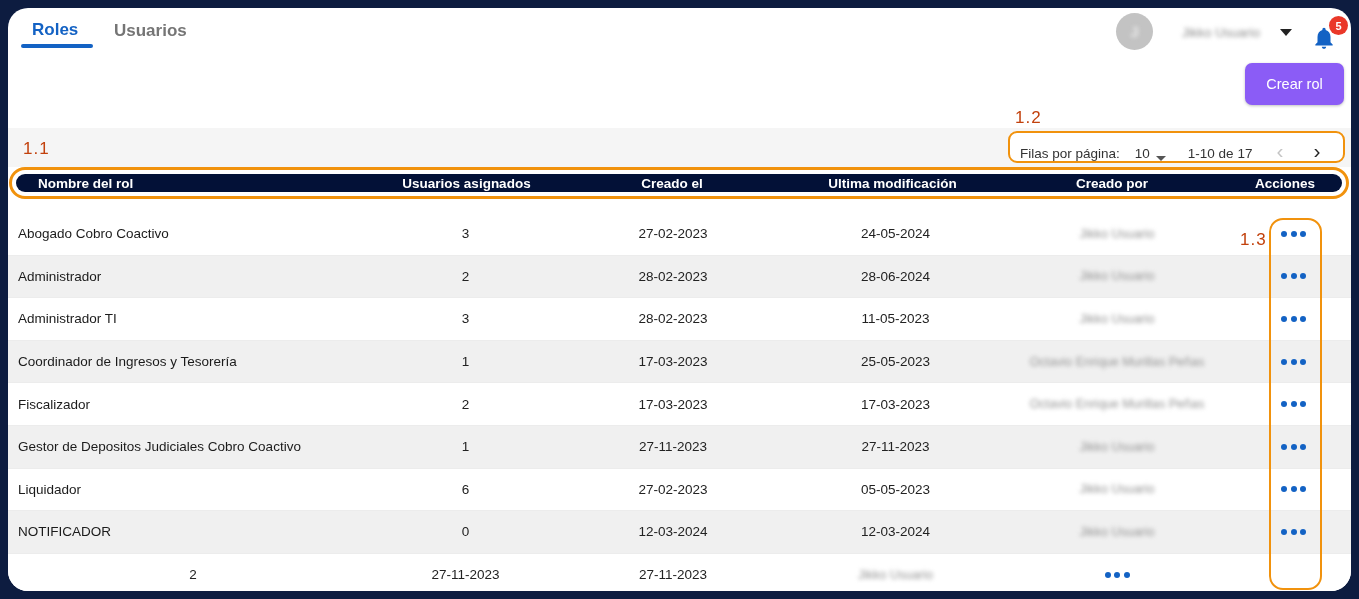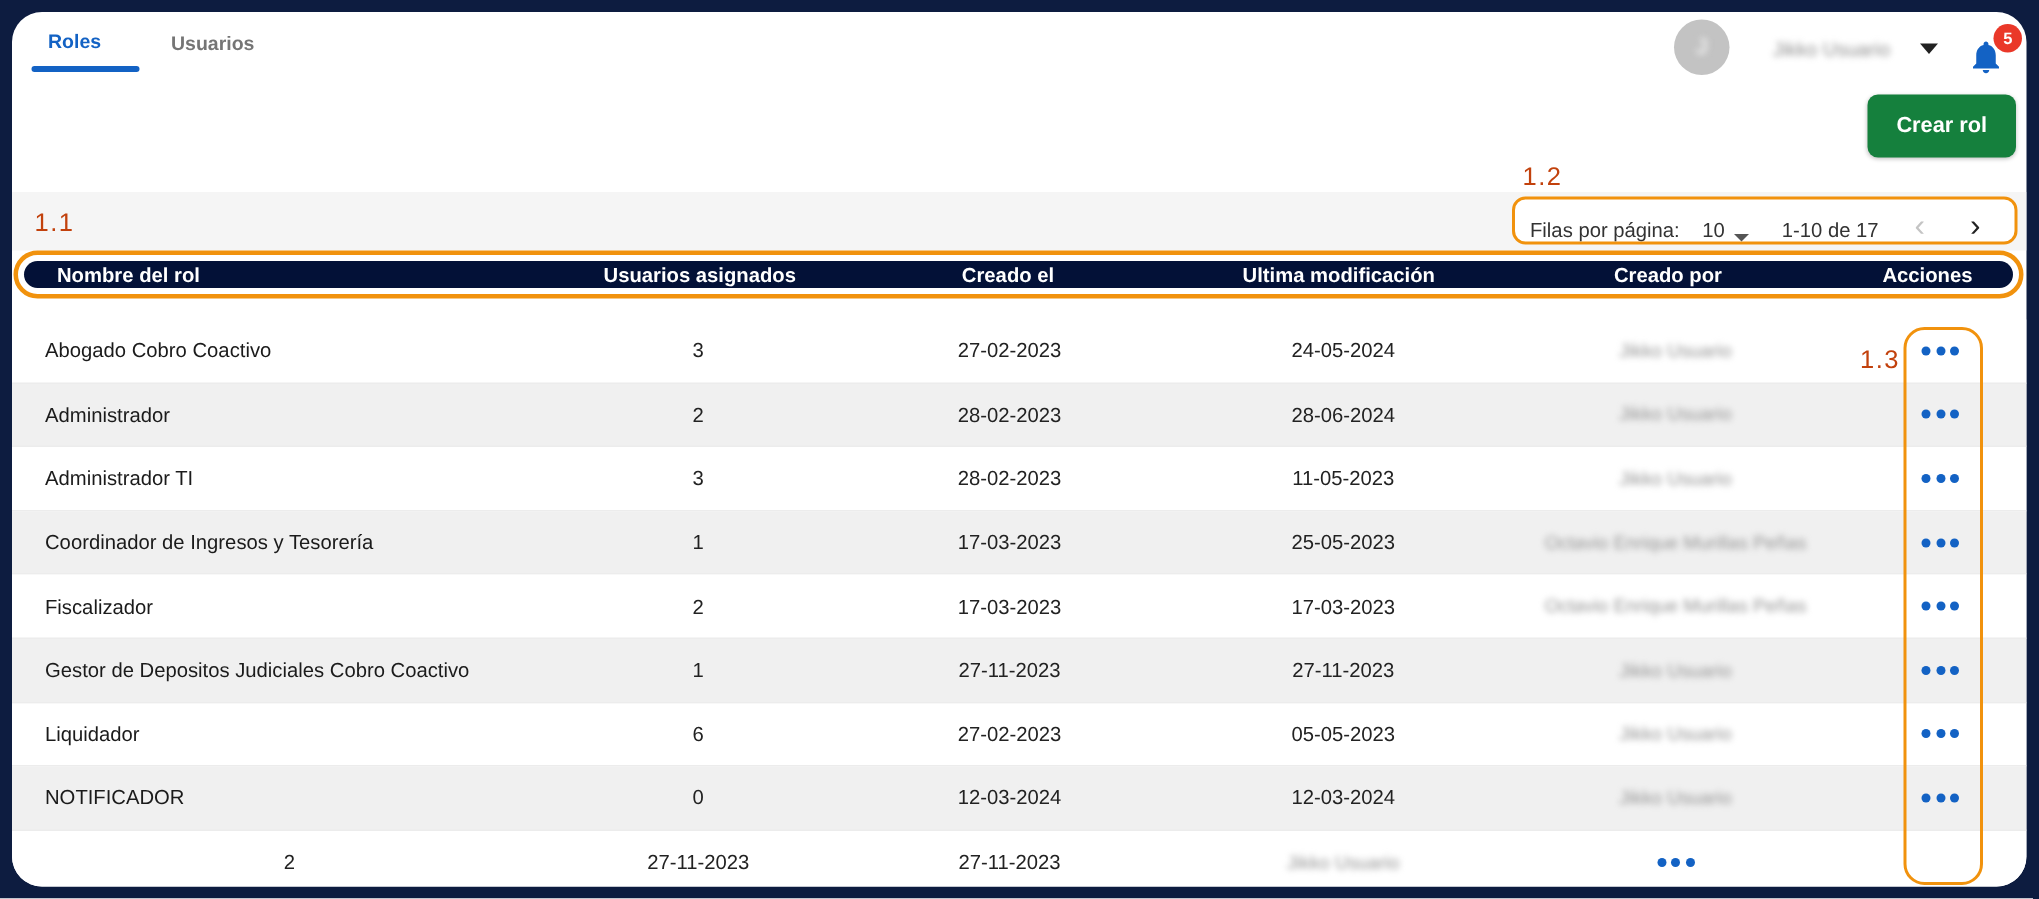--- a/index.html
+++ b/index.html
@@ -3,34 +3,34 @@
 <meta charset="utf-8">
 <style>
   * { margin:0; padding:0; box-sizing:border-box; }
   html,body { width:1359px; height:599px; }
   body { font-family:"Liberation Sans", sans-serif; }
 
   .frame { position:relative; width:1359px; height:599px; background:#0D1C40; overflow:hidden; }
   .content { position:absolute; inset:8px; background:#ffffff; border-radius:20px; overflow:hidden; }
 
   
-  .tab { position:absolute; font-size:13px; font-weight:bold; cursor:pointer; }
+  .tab { position:absolute; font-size:17px; font-weight:bold; cursor:pointer; }
   .tab-roles { left:24px; top:12px; color:#1362C4; }
   .tab-usuarios { left:106px; top:13px; color:#757575; }
   .tab-underline { position:absolute; left:13px; top:36px; width:72px; height:3.5px; background:#1362C4; border-radius:2px; }
 
   .avatar { position:absolute; left:1108px; top:5px; width:37px; height:37px; border-radius:50%; background:#c3c3c3; display:flex; align-items:center; justify-content:center; }
   .avatar span { color:#ededed; font-size:15px; font-weight:bold; filter:blur(2px); }
   .user-name { position:absolute; left:1158px; top:17px; width:110px; text-align:center; font-size:13px; color:#8f8f8f; filter:blur(2.3px); white-space:nowrap; }
   .user-caret { position:absolute; left:1272px; top:21px; width:0; height:0; border-left:6px solid transparent; border-right:6px solid transparent; border-top:7px solid #222; cursor:pointer; }
   .bell-wrap { position:absolute; left:1300px; top:8px; width:42px; height:40px; cursor:pointer; }
   .bell-svg { position:absolute; left:3px; top:8px; }
   .badge { position:absolute; left:21px; top:0px; width:19px; height:19px; border-radius:50%; background:#EA3829; color:#fff; font-size:11px; font-weight:bold; display:flex; align-items:center; justify-content:center; }
 
-  .create-btn { position:absolute; left:1237px; top:55px; width:99px; height:42px; background:#15803d; color:#fff; font-family:"Liberation Sans",sans-serif; font-size:14.5px; font-weight:bold; border:none; border-radius:7px; cursor:pointer; box-shadow:0 1px 3px rgba(0,0,0,.25); }
+  .create-btn { position:absolute; left:1237px; top:55px; width:99px; height:42px; background:#8b5cf6; color:#fff; font-family:"Liberation Sans",sans-serif; font-size:14.5px; font-weight:normal; border:none; border-radius:7px; cursor:pointer; box-shadow:0 1px 3px rgba(0,0,0,.25); }
 
   
   .strip { position:absolute; left:0; top:120px; width:100%; height:39px; background:#F5F5F5; }
   .ann { position:absolute; color:#c2410c; font-size:17px; font-weight:normal; letter-spacing:1px; z-index:8; }
   .ann-12 { left:1007px; top:100px; }
   .ann-11 { left:15px; top:131px; }
   .ann-13 { left:1220px; top:222px;margin-left:12px; }
 
   .pagination { position:absolute; left:1000px; top:123px; width:337px; height:32px; background:#fff; border:2px solid #F1920D; border-radius:9px; display:flex; align-items:flex-end; font-size:13.5px; color:#333; z-index:2; }
   .pg-label { margin-left:10px; }
@@ -43,21 +43,21 @@
   
   .thead-outline { position:absolute; left:1px; top:159px; width:1340px; height:32px; border:3px solid #F1920D; border-radius:18px; background:#fff; padding:4px; z-index:3; }
   .thead { width:100%; height:100%; background:#031137; border-radius:11px; display:grid; grid-template-columns:364px 173px 238px 203px 236px 110px; align-items:center; color:#fff; font-size:13.5px; font-weight:bold; }
   .thead .th { text-align:center; }
   .thead .th:first-child { text-align:left; padding-left:22px; }
 
   
   .tbody { position:absolute; left:0; top:205px; width:1343px; }
   .trow { display:grid; grid-template-columns:370px 175px 240px 205px 238px 115px; align-items:center; height:42.6px; background:#fff; border-bottom:1px solid #ececec; font-size:13.5px; color:#222; }
   .trow.alt { background:#F0F0F0; }
-  .cell-name { padding-left:22px; color:#1b1b1b; }
+  .cell-name { padding-left:10px; color:#1b1b1b; }
   .cell-center { text-align:center; }
   .cell-blur { text-align:center; font-size:12.5px; color:#949494; filter:blur(2px); }
   .dots-btn { margin:0 auto; display:flex; gap:3.5px; align-items:center; background:none; border:none; cursor:pointer; padding:6px; }
   .dot { width:6px; height:6px; border-radius:50%; background:#1362C4; }
 
   .actions-outline { position:absolute; left:1261px; top:210px; width:53px; height:372px; border:2.5px solid #F1920D; border-radius:14px; pointer-events:none; z-index:5; }
 </style>
 </head>
 <body>
 

